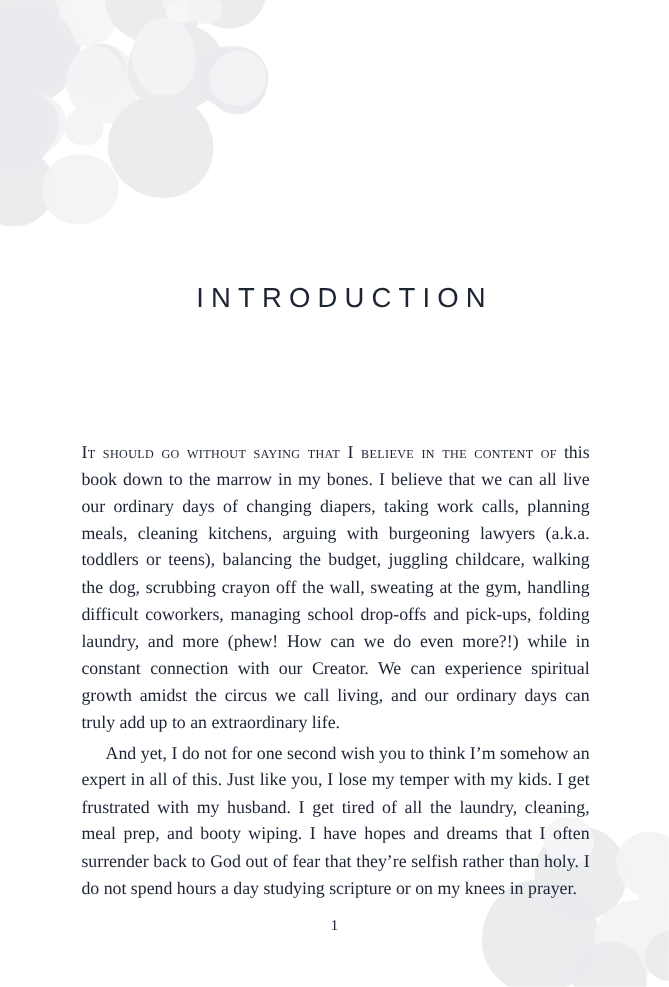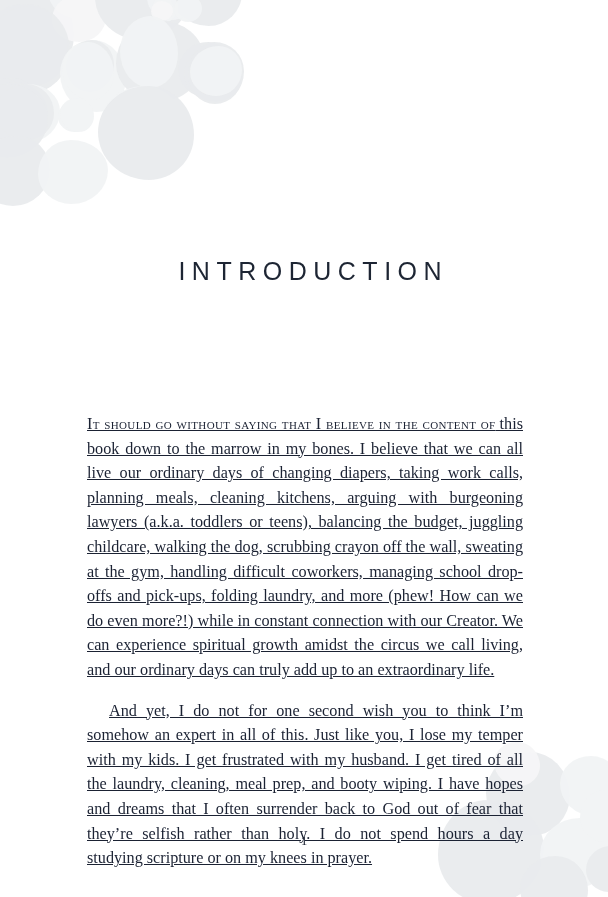--- a/index.html
+++ b/index.html
@@ -63,28 +63,27 @@
   }
 
   .body-copy {
     position: absolute;
     top: 396px;
     left: 71px;
     width: 468px;
   }
 
   .body-copy p {
-    margin: 16px;
+    margin: 3px;
     font-size: 16.2px;
     line-height: 24.6px;
     text-align: justify;
     text-justify: inter-word;
     color: #1b2233;
     hyphens: manual;
-    text-decoration: underline;
   }
   .body-copy p + p { text-indent: 22px; }
 
   .opening-smallcaps {
     font-variant: small-caps;
     letter-spacing: 0.35px;
   }
 
   .folio {
     position: absolute;

